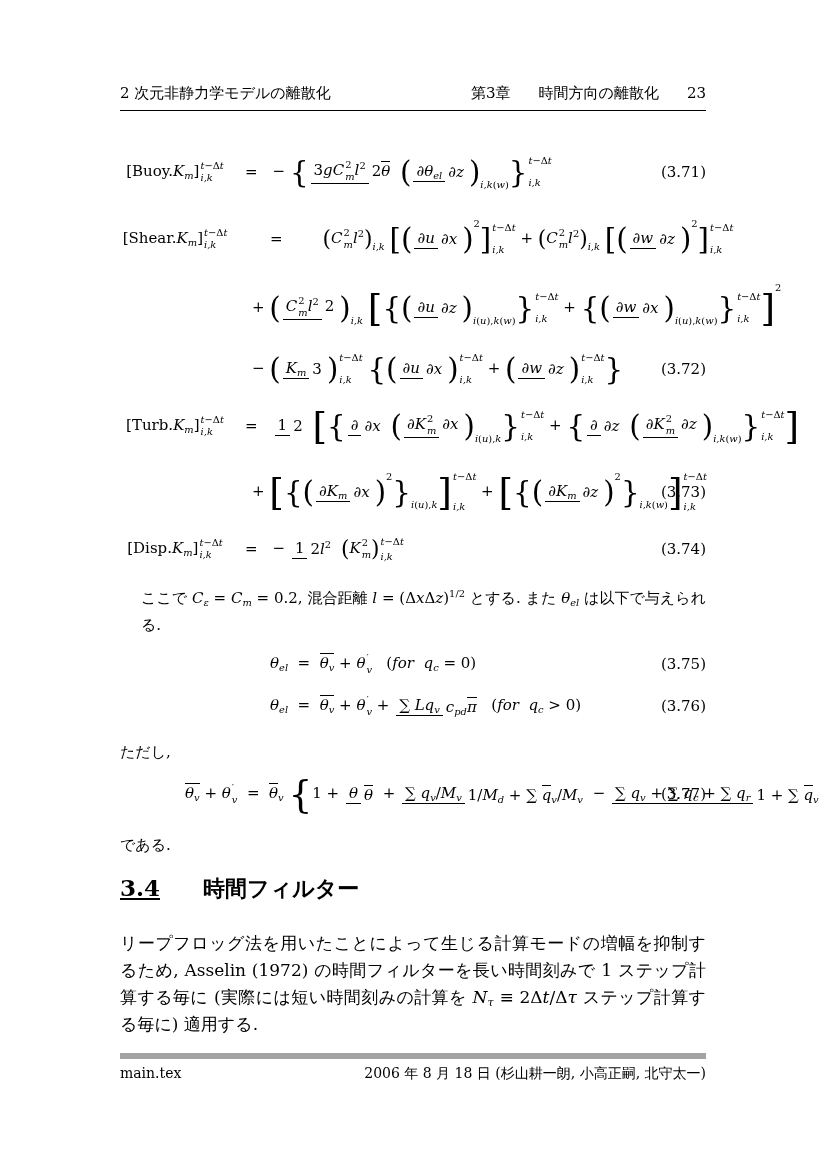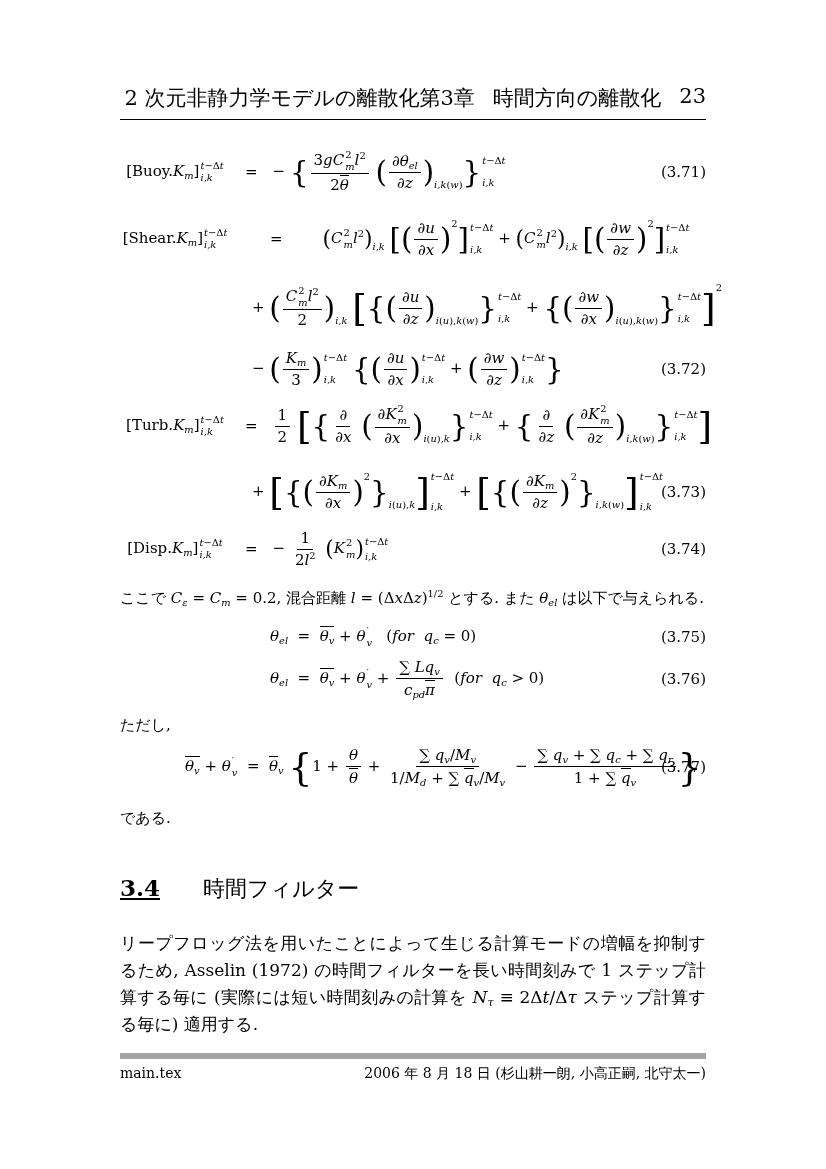--- a/index.html
+++ b/index.html
@@ -7,24 +7,24 @@
   body {
     width: 826px; height: 1169px; position: relative;
     font-family: "DejaVu Serif", "Liberation Serif", serif;
     color: #000;
   }
   .page { position:absolute; inset:0; background:#fff; }
 
   
   .header {
     position:absolute; top:84px; left:120px; width:586px;
-    display:flex; justify-content:flex-end; align-items:baseline;
-    font-size:21px; border-bottom:1px solid #000; padding-bottom:7px;
+    display:flex; justify-content:space-between; align-items:baseline;
+    font-size:15px; border-bottom:1px solid #000; padding-bottom:7px;
   }
-  .hright { display:flex; gap:18px; }
+  .hright { display:flex; gap:28px; }
 
   
   .main { position:absolute; top:137px; left:120px; width:586px; font-size:15px; }
 
   .eqrow { position:relative; display:flex; align-items:center; white-space:nowrap; }
   .lhs { min-width:110px; text-align:center; }
   .rel { margin:0 15px; }
   .eqno { position:absolute; right:0; top:50%; transform:translateY(-50%); }
   .cont { padding-left:132px; }
   .ind150 { padding-left:150px; }
@@ -34,47 +34,47 @@
   .r372a { min-height:64px;gap:25px; }
   .r372b { min-height:74px; }
   .r372c { min-height:48px; }
   .r373a { min-height:66px; }
   .r373b { min-height:66px; }
   .r374 { min-height:48px; }
   .r375 { min-height:34px; margin-top:8px; }
   .r376 { min-height:50px; }
   .r377 { min-height:60px; }
 
-  .para { margin-top:12px; line-height:27px; text-align:justify; }
+  .para { margin-top:12px; line-height:27px; text-align:justify;margin-left:21px; }
   .smallpara { margin-top:9px; line-height:24px; }
 
   
   i { font-style: italic; }
-  .fr { display:inline-flex; flex-direction:column; align-items:center; vertical-align:middle; margin:0 2px; line-height:1.25; }
+  .fr { display:inline-flex; flex-direction:row; vertical-align:middle; margin:0 2px; line-height:1.25; }
   .fr .n { border-bottom:1px solid #000; padding:0 3px 1px; display:block; }
   .fr .d { padding:1px 3px 0; display:block; }
   .ss { display:inline-flex; flex-direction:column; align-items:flex-start; vertical-align:middle; font-size:0.66em; line-height:1; row-gap:2px; margin-left:1px; }
   .ss.sgap { row-gap:5px; }
   .ss.tall { row-gap:12px; }
   .ss.tall2 { row-gap:20px; }
   .sb  { font-size:0.66em; position:relative; top:0.75em; }
   .sb2 { font-size:0.66em; position:relative; top:1.2em; }
   .hi2 { font-size:0.66em; position:relative; top:-1.6em; }
   .hi3 { font-size:0.66em; position:relative; top:-2.1em; }
   sub { font-size:0.66em; line-height:0; vertical-align:-0.3em; }
   sup { font-size:0.66em; line-height:0; vertical-align:0.6em; }
   .ov { border-top:1px solid #000; display:inline-block; line-height:1.15; padding-top:1px; }
   .b1 { font-size:1.45em; vertical-align:middle; line-height:0; }
   .b2 { font-size:1.95em; vertical-align:middle; line-height:0; }
   .b3 { font-size:2.5em; vertical-align:middle; line-height:0; }
 
   
   .sechead { position:absolute; top:874px; left:120px; }
   .secnum { font-size:23px; font-weight:bold;text-decoration:underline; }
-  .sectitle { font-size:22px; font-weight:normal; margin-left:30px;
+  .sectitle { font-size:22px; font-weight:bold; margin-left:30px;
               font-family:"DejaVu Sans","Liberation Sans",sans-serif;padding-left:8px; }
 
   
   .bodypara { position:absolute; top:930px; left:120px; width:586px;
               font-size:17px; line-height:27px; text-align:justify; }
 
   
   .footer { position:absolute; top:1053px; left:120px; width:586px;
             border-top:6px solid #a3a3a3; padding-top:6px;
             display:flex; justify-content:space-between; font-size:14px; }

